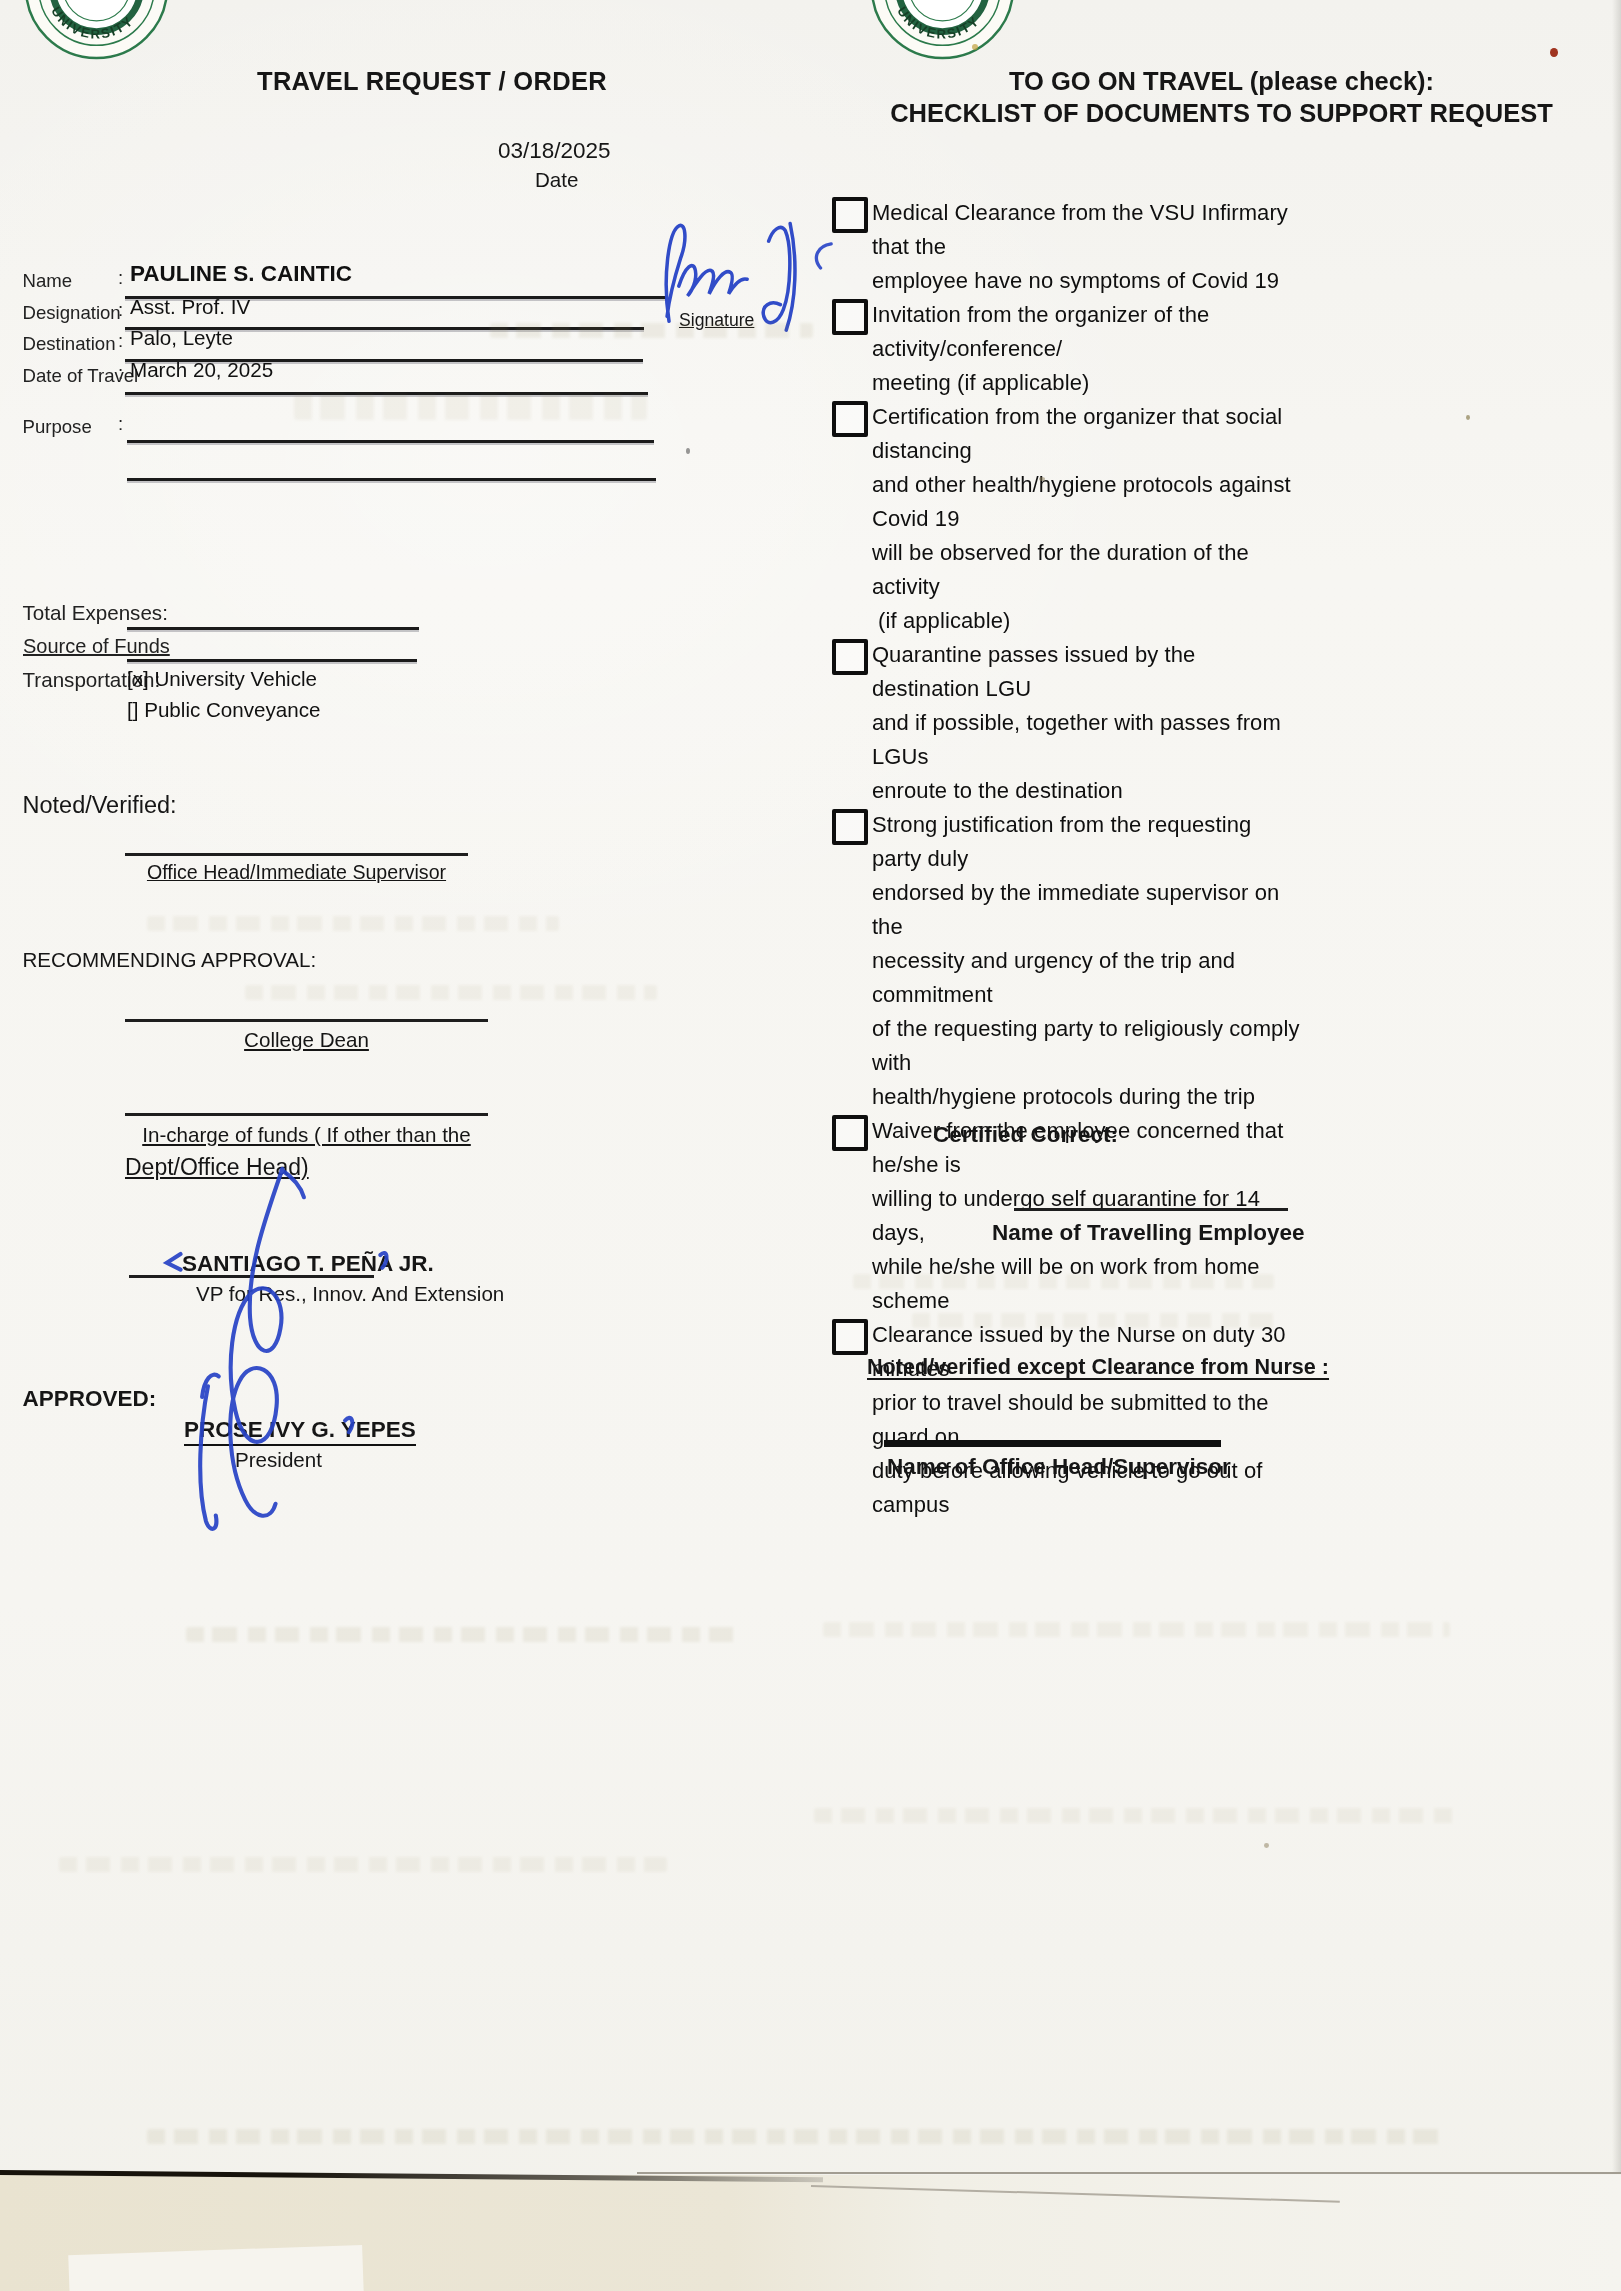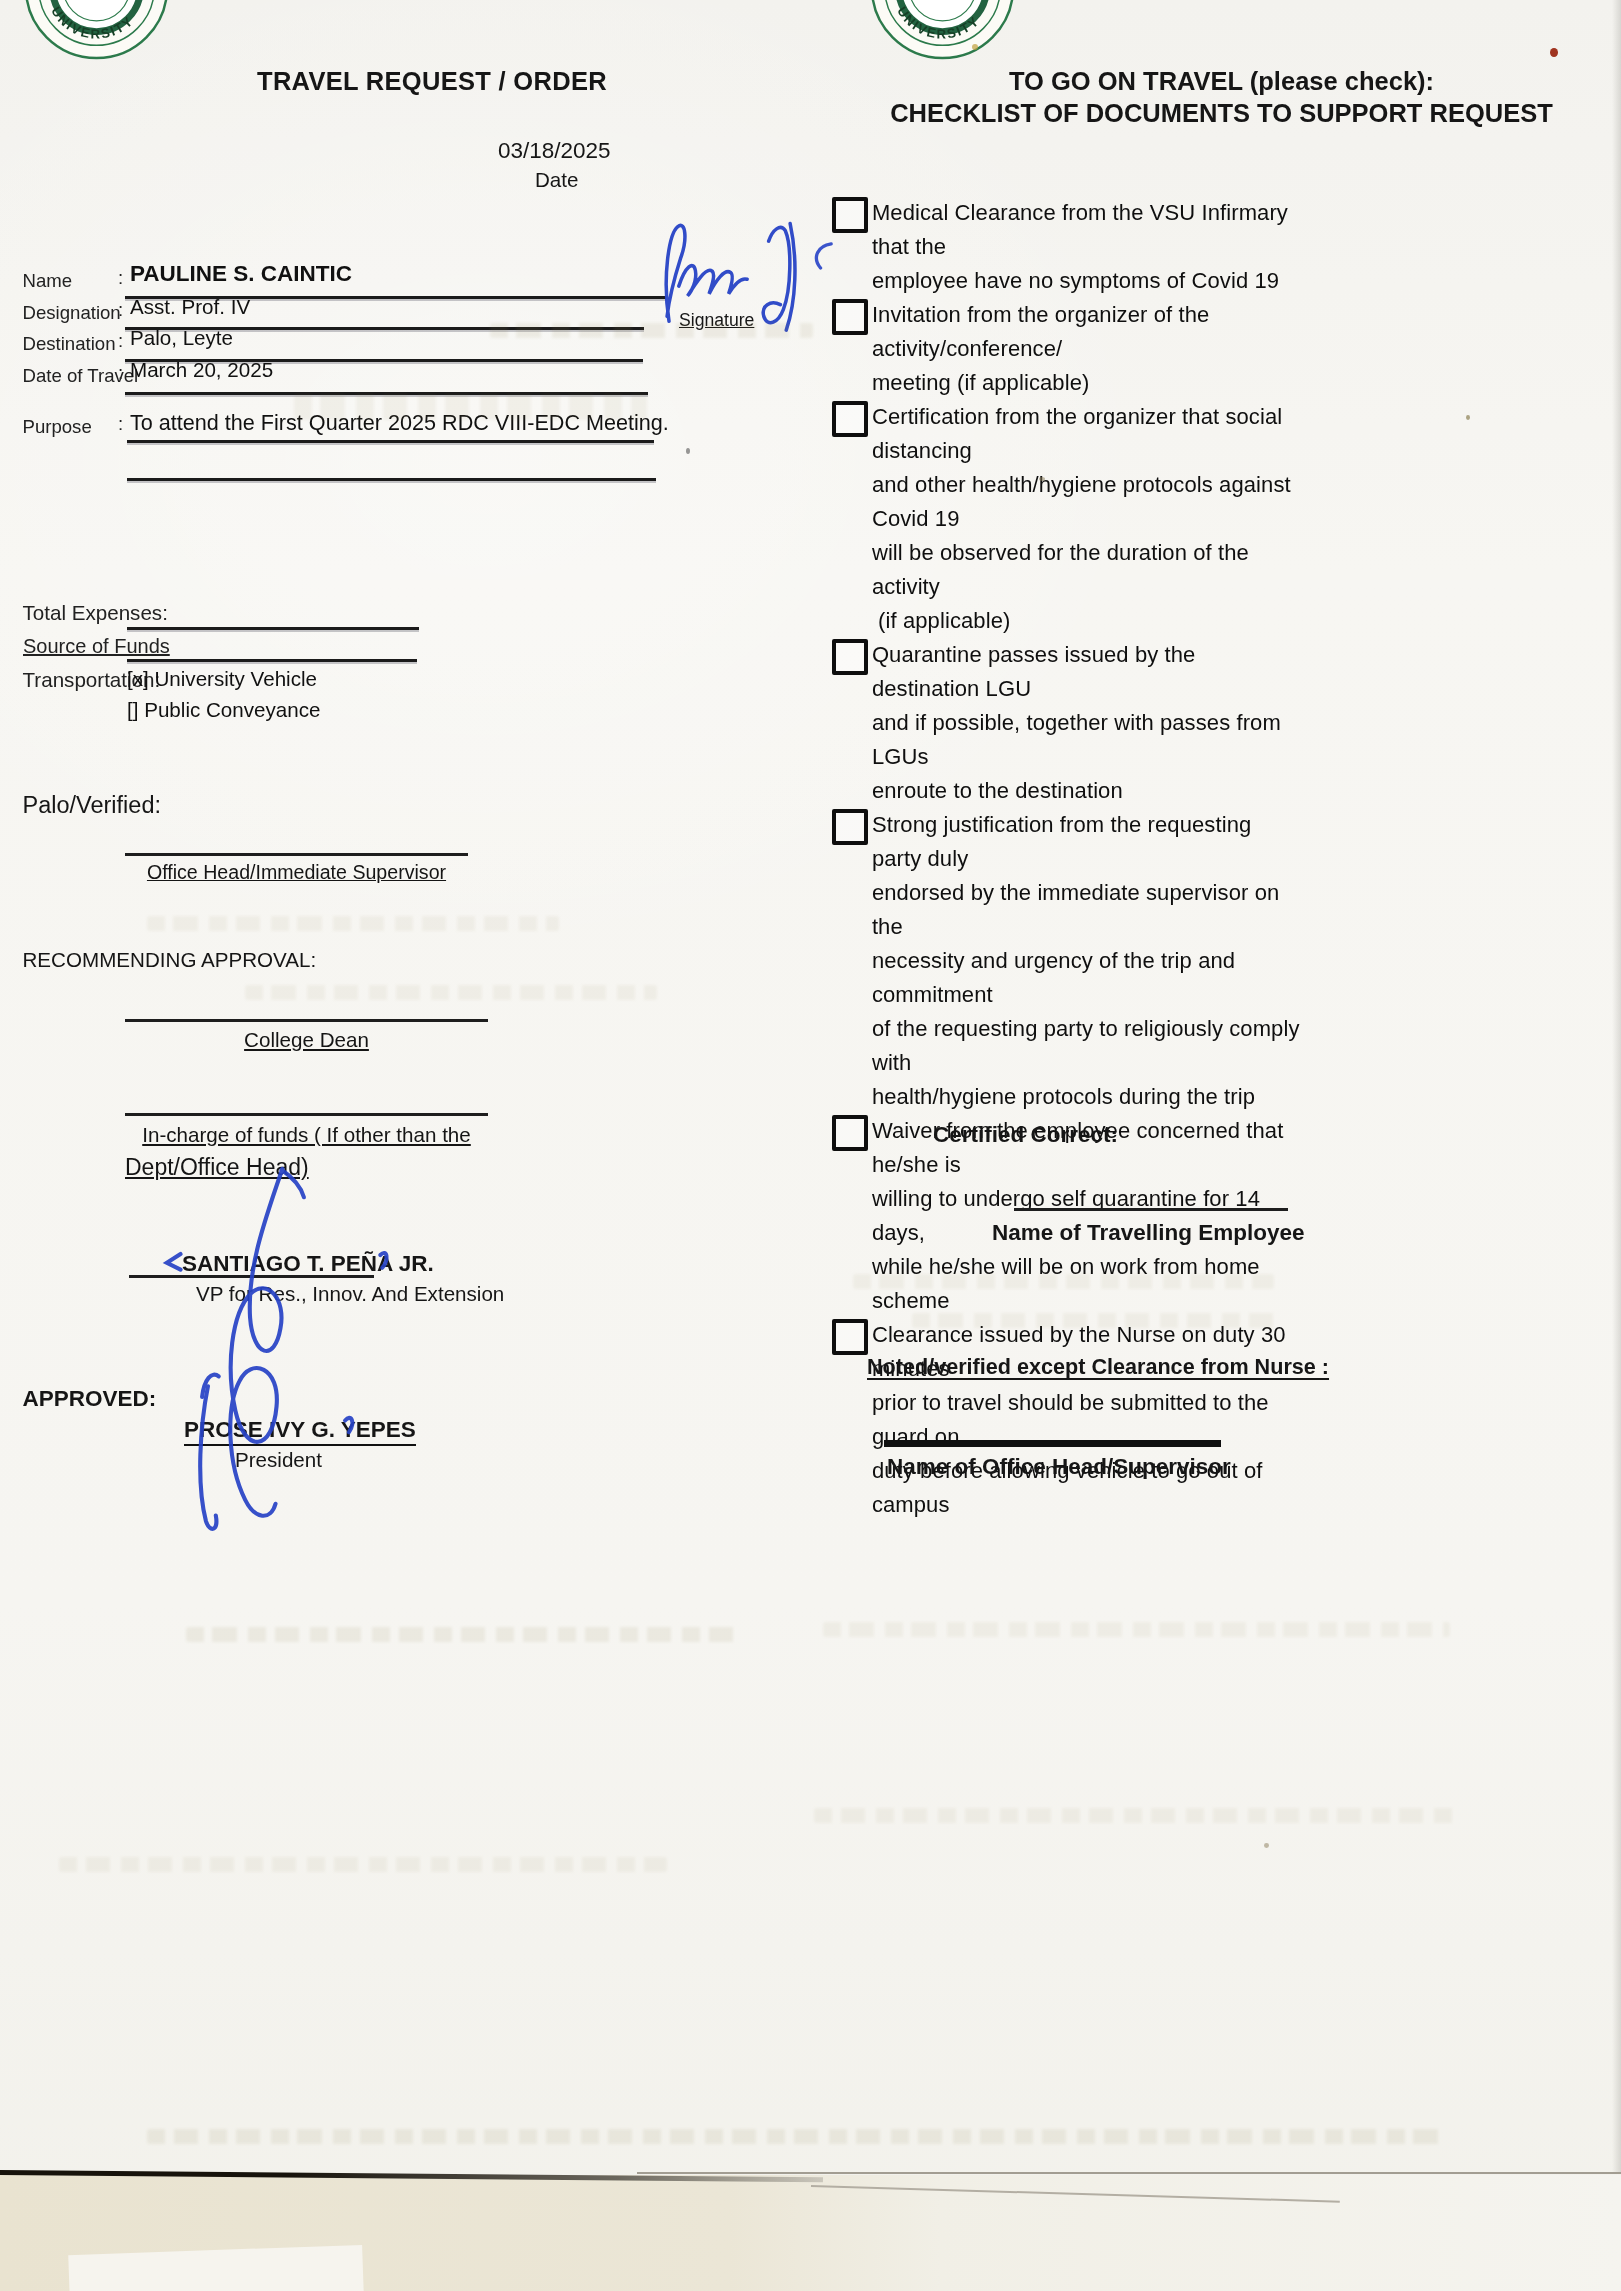--- a/index.html
+++ b/index.html
@@ -78,33 +78,32 @@
   <div class="abs val" style="left:130px; top:326px;text-align:center;">Palo, Leyte</div>
   <div class="uline" style="left:125px; top:359px; width:518px;"></div>
 
   <div class="abs lbl" style="left:22.5px; top:365px;">Date of Travel</div>
   <div class="abs lbl" style="left:118px; top:362px;">:</div>
   <div class="abs val" style="left:130px; top:358px;">March 20, 2025</div>
   <div class="uline" style="left:125px; top:392px; width:523px;"></div>
 
   <div class="abs lbl" style="left:22.5px; top:416px;">Purpose</div>
   <div class="abs lbl" style="left:118px; top:413px;">:</div>
-  <div class="abs val" style="left:130px; top:410px; width:745px; font-size:21.6px;">To attend the First Quarter 2025 RDC VIII-EDC Meeting.</div>
   <div class="uline" style="left:127px; top:440px; width:527px;"></div>
   <div class="uline" style="left:127px; top:478px; width:529px;"></div>
 
   <div class="abs lbl" style="left:22.5px; top:601px; font-size:20.6px;">Total Expenses:</div>
   <div class="uline" style="left:127px; top:627px; width:292px;"></div>
   <div class="abs lbl" style="left:23px; top:635px; font-size:20px;text-decoration:underline;">Source of Funds</div>
   <div class="uline" style="left:127px; top:659px; width:290px;"></div>
   <div class="abs lbl" style="left:22.5px; top:668px; font-size:20.6px;">Transportation:</div>
   <div class="abs val" style="left:127px; top:667px;">[x] University Vehicle</div>
   <div class="abs val" style="left:127px; top:698px;">[] Public Conveyance</div>
 
-  <div class="abs" style="left:22.5px; top:792px; font-size:23.5px;">Palo/Verified:</div>
+  <div class="abs" style="left:22.5px; top:792px; font-size:23.5px;">Noted/Verified:</div>
   <div class="capline" style="left:125px; top:853px; width:343px;"></div>
   <div class="abs caption" style="left:125px; top:861px; width:343px; text-align:center;">Office Head/Immediate Supervisor</div>
 
   <div class="abs" style="left:22.5px; top:948px; font-size:20.6px;text-align:right;">RECOMMENDING APPROVAL:</div>
   <div class="capline" style="left:125px; top:1019px; width:363px;"></div>
   <div class="abs caption" style="left:125px; top:1028px; width:363px; text-align:center; font-size:20.6px;">College Dean</div>
 
   <div class="capline" style="left:125px; top:1113px; width:363px;"></div>
   <div class="abs caption" style="left:125px; top:1123px; width:363px; text-align:center; font-size:20.6px;">In-charge of  funds ( If other than the</div>
   <div class="abs caption" style="left:125px; top:1154px; width:363px; font-size:23px;">Dept/Office Head)</div>

